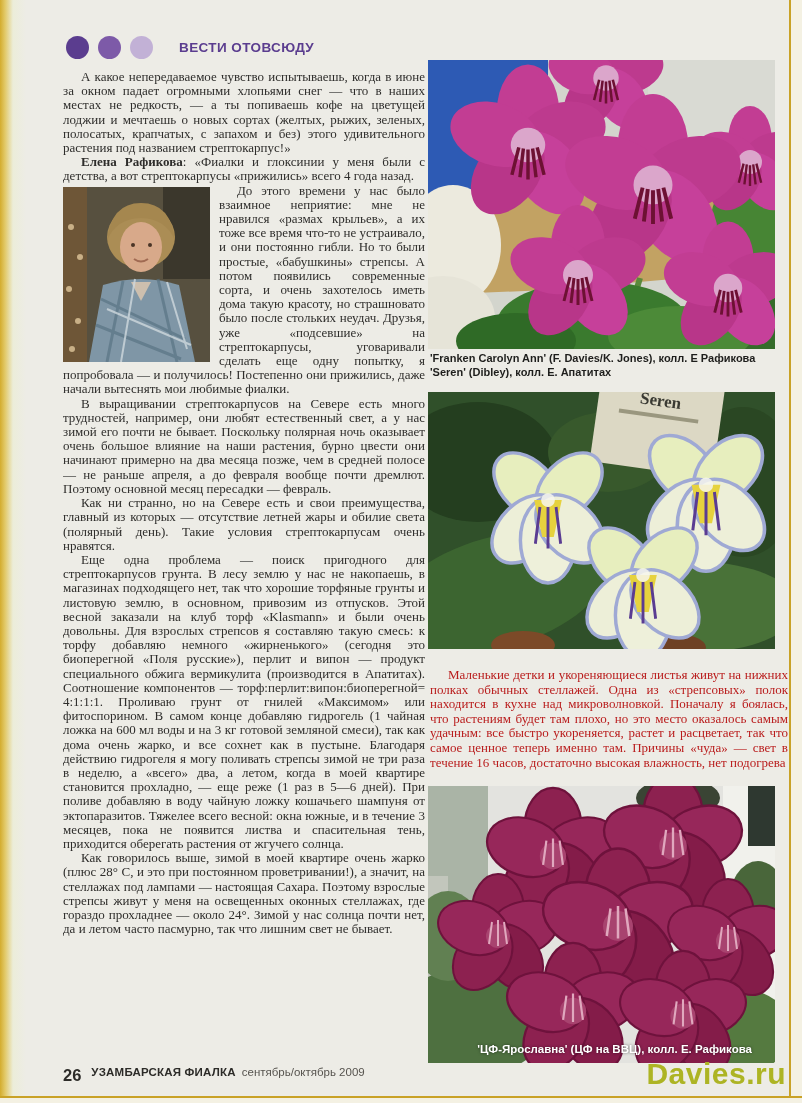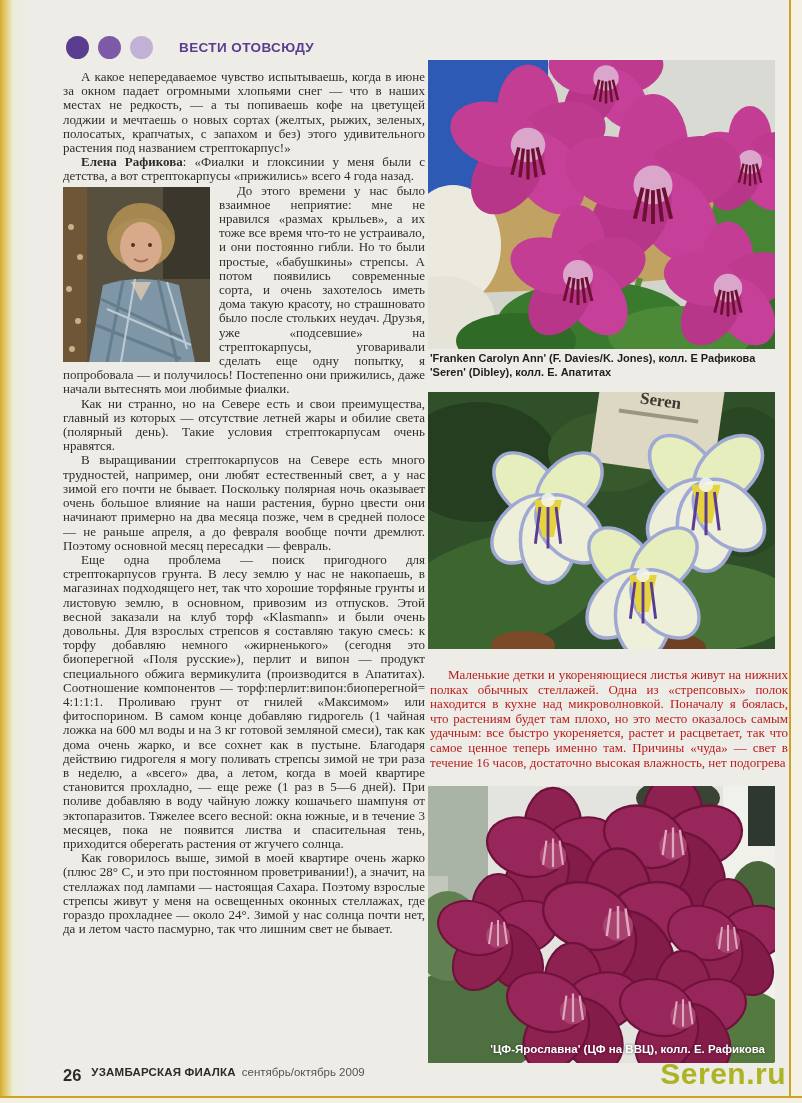--- a/index.html
+++ b/index.html
@@ -46,21 +46,21 @@
   .caption1{
     position:absolute;left:430px;top:351px;width:350px;
     font-family:"Liberation Sans", sans-serif;font-weight:bold;
     font-size:11px;line-height:14px;color:#1e1e1c;
   }
   .right-text{
     position:absolute;left:430px;top:655px;width:358px;
     color:#b91c1c;font-size:13px;line-height:14.6px;text-align:justify;text-indent:18px;
   }
   .overlay-caption{
-    position:absolute;right:10px;bottom:8px;
+    position:absolute;right:23px;bottom:8px;
     font-family:"Liberation Sans", sans-serif;font-weight:bold;font-size:11.5px;color:#ffffff;
     text-shadow:0 0 3px rgba(0,0,0,.55);white-space:nowrap;margin-left:16px;
   }
 
   
   .footer{position:absolute;left:63px;top:1066px;display:flex;align-items:flex-start;
     font-family:"Liberation Sans", sans-serif;color:#2c2b28;}
   .page-num{font-weight:bold;font-size:16.5px;margin-right:10px;}
   .mag-title{font-weight:bold;font-size:11.5px;margin-right:6px;letter-spacing:.2px;}
   .mag-issue{font-size:11.5px;color:#56534e;}
@@ -118,22 +118,22 @@
         </g>
         <g stroke="#cfd9de" stroke-width="2" opacity=".8" fill="none">
           <path d="M44,122 L128,158"></path>
             <path d="M72,92 L58,175"></path>
             <path d="M104,95 L124,162"></path>
         </g>
       </svg>
     </div>
     <p>До этого времени у нас было взаимное неприятие: мне не нравился «размах крыльев», а их тоже все время что-то не устраивало, и они постоянно гибли. Но то были простые, «бабушкины» стрепсы. А потом появились современные сорта, и очень захотелось иметь дома такую красоту, но страшновато было после стольких неудач. Друзья, уже «подсевшие» на стрептокарпусы, уговаривали сделать еще одну попытку, я попробовала — и получилось! Постепенно они прижились, даже начали вытеснять мои любимые фиалки.</p>
   </div>
+  <p>В выращивании стрептокарпусов на Севере есть много трудностей, например, они любят естественный свет, а у нас зимой его почти не бывает. Поскольку полярная ночь оказывает очень большое влияние на наши растения, бурно цвести они начинают примерно на два месяца позже, чем в средней полосе — не раньше апреля, а до февраля вообще почти дремлют. Поэтому основной месяц пересадки — февраль.</p>
   <p>Как ни странно, но на Севере есть и свои преимущества, главный из которых — отсутствие летней жары и обилие света (полярный день). Такие условия стрептокарпусам очень нравятся.</p>
-  <p>В выращивании стрептокарпусов на Севере есть много трудностей, например, они любят естественный свет, а у нас зимой его почти не бывает. Поскольку полярная ночь оказывает очень большое влияние на наши растения, бурно цвести они начинают примерно на два месяца позже, чем в средней полосе — не раньше апреля, а до февраля вообще почти дремлют. Поэтому основной месяц пересадки — февраль.</p>
   <p>Еще одна проблема — поиск пригодного для стрептокарпусов грунта. В лесу землю у нас не накопаешь, в магазинах подходящего нет, так что хорошие торфяные грунты и листовую землю, в основном, привозим из отпусков. Этой весной заказали на клуб торф «Klasmann» и были очень довольны. Для взрослых стрепсов я составляю такую смесь: к торфу добавляю немного «жирненького» (сегодня это биоперегной «Поля русские»), перлит и випон — продукт специального обжига вермикулита (производится в Апатитах). Соотношение компонентов — торф:перлит:випон:биоперегной= 4:1:1:1. Проливаю грунт от гнилей «Максимом» или фитоспорином. В самом конце добавляю гидрогель (1 чайная ложка на 600 мл воды и на 3 кг готовой земляной смеси), так как дома очень жарко, и все сохнет как в пустыне. Благодаря действию гидрогеля я могу поливать стрепсы зимой не три раза в неделю, а «всего» два, а летом, когда в моей квартире становится прохладно, — еще реже (1 раз в 5—6 дней). При поливе добавляю в воду чайную ложку кошачьего шампуня от эктопаразитов. Тяжелее всего весной: окна южные, и в течение 3 месяцев, пока не появится листва и спасительная тень, приходится оберегать растения от жгучего солнца.</p>
   <p>Как говорилось выше, зимой в моей квартире очень жарко (плюс 28° С, и это при постоянном проветривании!), а значит, на стеллажах под лампами — настоящая Сахара. Поэтому взрослые стрепсы живут у меня на освещенных оконных стеллажах, где гораздо прохладнее — около 24°. Зимой у нас солнца почти нет, да и летом часто пасмурно, так что лишним свет не бывает.</p>
 </div>
 
 <div class="photo" style="top:60px;height:289px;">
   <svg width="347" height="289" viewBox="0 0 347 289" xmlns="http://www.w3.org/2000/svg">
     <defs>
       <g id="mgf">
         <ellipse rx="40" ry="27" transform="rotate(-90) translate(30,0)" fill="#c23d93"></ellipse>
         <ellipse rx="40" ry="27" transform="rotate(-18) translate(30,0)" fill="#bd3a8e"></ellipse>
@@ -238,13 +238,13 @@
   </svg>
   <div class="overlay-caption">'ЦФ-Ярославна' (ЦФ на ВВЦ), колл. Е. Рафикова</div>
 </div>
 
 <div class="footer">
   <span class="page-num">26</span>
   <span class="mag-title">УЗАМБАРСКАЯ ФИАЛКА</span>
   <span class="mag-issue">сентябрь/октябрь 2009</span>
 </div>
 
-<div class="watermark">Seren.ru</div>
+<div class="watermark">Davies.ru</div>
 
 </body></html>

